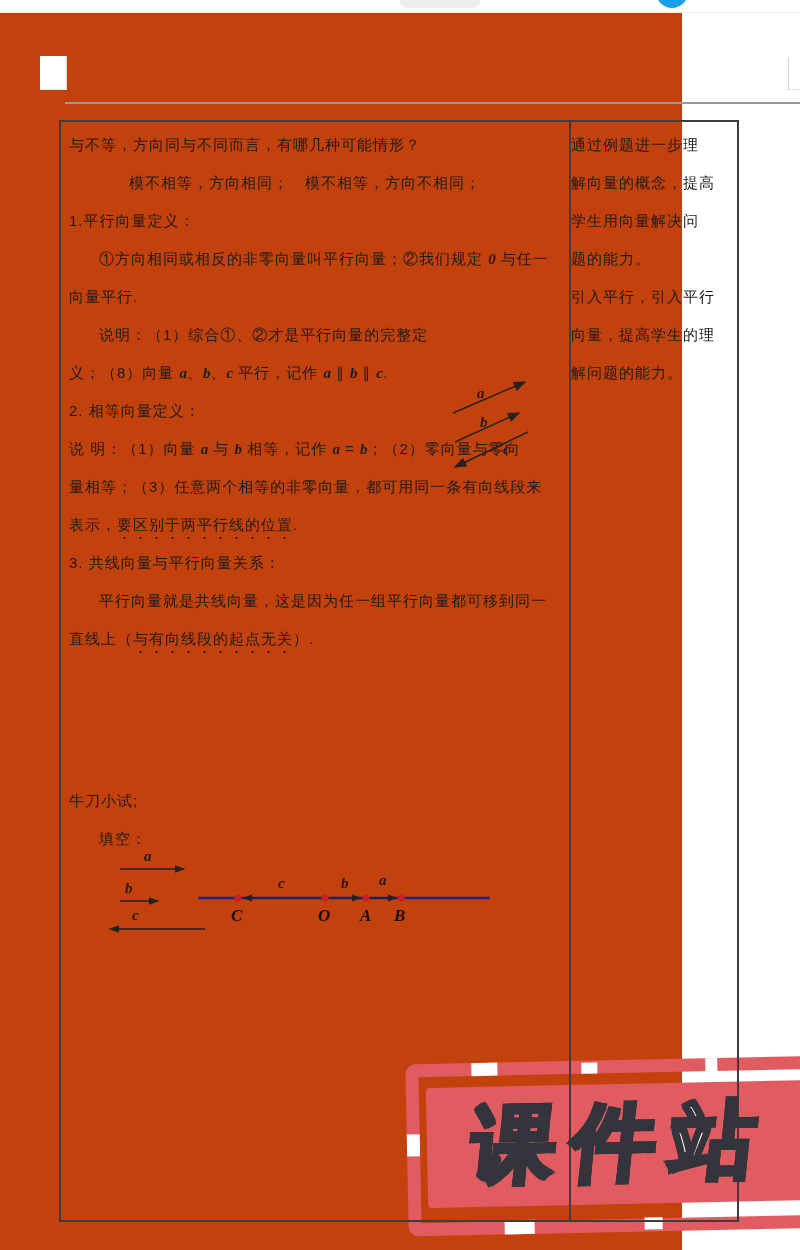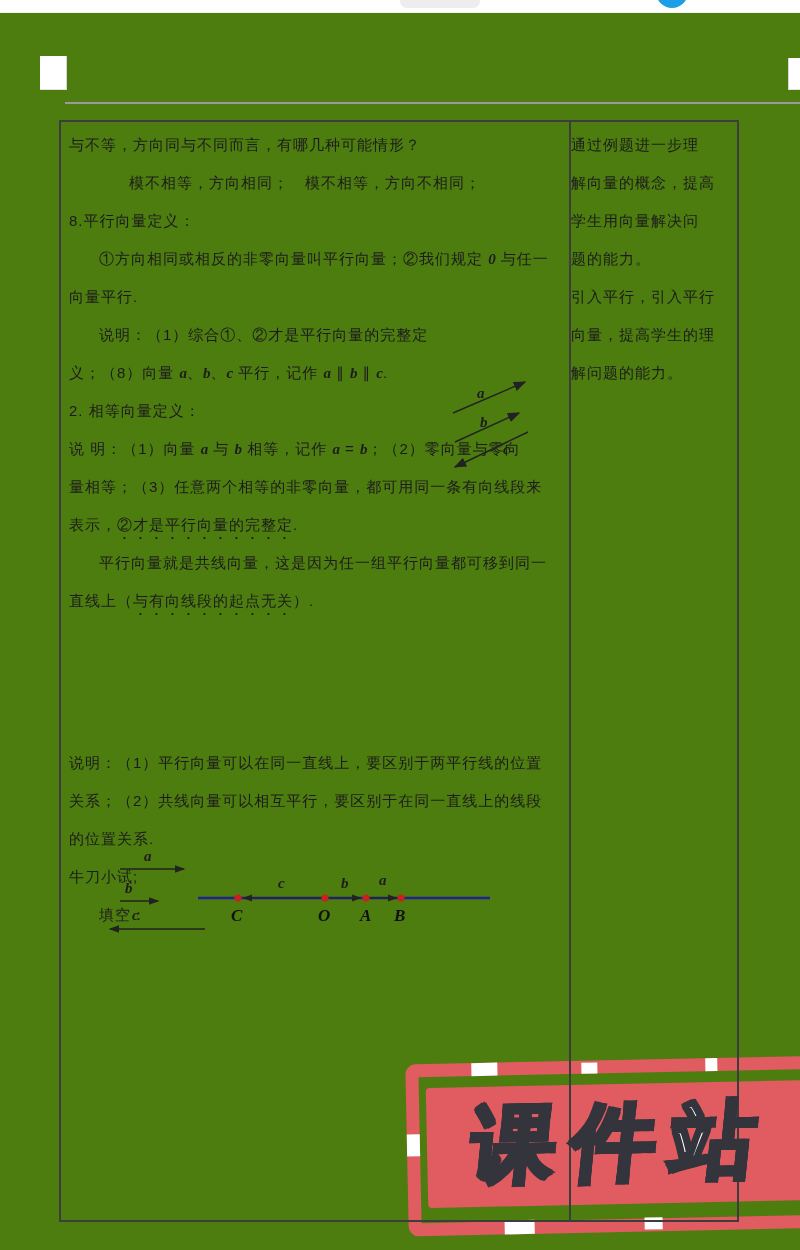--- a/index.html
+++ b/index.html
@@ -1,17 +1,17 @@
 <!DOCTYPE html>
 <html><head>
 <meta charset="utf-8">
 <style>
   html,body{width:800px;height:1250px;margin:0;padding:0;overflow:hidden;background:#ffffff;
     font-family:"Liberation Sans",sans-serif;}
-  .screen{position:relative;width:800px;height:1250px;background:#4d7c0f;text-decoration:underline;}
+  .screen{position:relative;width:682px;height:1250px;background:#c2410c;text-decoration:underline;}
 
   
   .topbar{position:absolute;left:0;top:0;width:800px;height:12px;background:#ffffff;z-index:5;}
   .tab-pill{position:absolute;left:400px;top:-6px;width:80px;height:14px;border-radius:7px;background:#ededf0;}
   .avatar{position:absolute;left:656px;top:-24px;width:32px;height:32px;border-radius:50%;background:#1b9fe8;}
   .topbar-line{position:absolute;left:0;top:12px;width:800px;height:1px;background:#f0eeee;}
 
   
   .page-corner-left{position:absolute;left:40px;top:56px;width:26px;height:33px;background:#ffffff;
     border-right:1px solid #d7d7d7;border-bottom:1px solid #e2e2e2;}
@@ -82,35 +82,33 @@
 
   <div class="tline t-top"></div>
   <div class="tline t-bottom"></div>
   <div class="tline t-left"></div>
   <div class="tline t-right"></div>
   <div class="tline t-div"></div>
 
   <div class="cell cell-left">
     <p><span>与不等，方向同与不同而言，有哪几种可能情形？</span></p>
     <p class="mt16 i4"><span>模不相等，方向相同；　模不相等，方向不相同；</span></p>
-    <p class="mt16"><span>8.平行向量定义：</span></p>
+    <p class="mt16"><span>1.平行向量定义：</span></p>
     <p class="mt6 i2"><span>①方向相同或相反的非零向量叫平行向量；②我们规定 </span><span class="vec">0</span><span> 与任一
 向量平行.</span></p>
     <p class="mt2 i2" style="width:378px"><span>说明：（1）综合①、②才是平行向量的完整定
 义；（8）向量 </span><span class="vec">a</span><span>、</span><span class="vec">b</span><span>、</span><span class="vec">c</span><span> 平行，记作 </span><span class="vec">a</span><span> ∥ </span><span class="vec">b</span><span> ∥ </span><span class="vec">c</span><span>.</span></p>
     <p class="mt8"><span>2. 相等向量定义：</span></p>
     <p class="mt6"><span>说 明：（1）向量 </span><span class="vec">a</span><span> 与 </span><span class="vec">b</span><span> 相等，记作 </span><span class="vec">a</span><span> = </span><span class="vec">b</span><span>；（2）零向量与零向
 量相等；（3）任意两个相等的非零向量，都可用同一条有向线段来
-表示，</span><span class="emdot">②才是平行向量的完整定</span><span>.</span></p>
+表示，</span><span class="emdot">要区别于两平行线的位置</span><span>.</span></p>
+    <p class="mt8"><span>3. 共线向量与平行向量关系：</span></p>
     <p class="mt6 i2"><span>平行向量就是共线向量，这是因为任一组平行向量都可移到同一
 直线上</span><span class="emdot">（与有向线段的起点无关）</span><span>.</span></p>
     <div class="spacer-diagram"></div>
-    <p class="mt12"><span>说明：（1）平行向量可以在同一直线上，要区别于两平行线的位置
-关系；（2）共线向量可以相互平行，要区别于在同一直线上的线段
-的位置关系.</span></p>
     <p class="mt12"><span>牛刀小试;</span></p>
     <p class="mt14 i2"><span>填空：</span></p>
 
     <svg class="dg1" width="118" height="108" viewBox="0 0 118 108">
       <defs>
         <marker id="ah" markerWidth="10" markerHeight="8" refX="8" refY="3.5" orient="auto">
           <path d="M0,0 L9,3.5 L0,7 z" fill="#222"></path>
         </marker>
       </defs>
       <line x1="18" y1="41" x2="90" y2="10" stroke="#222" stroke-width="1.4" marker-end="url(#ah)"></line>

